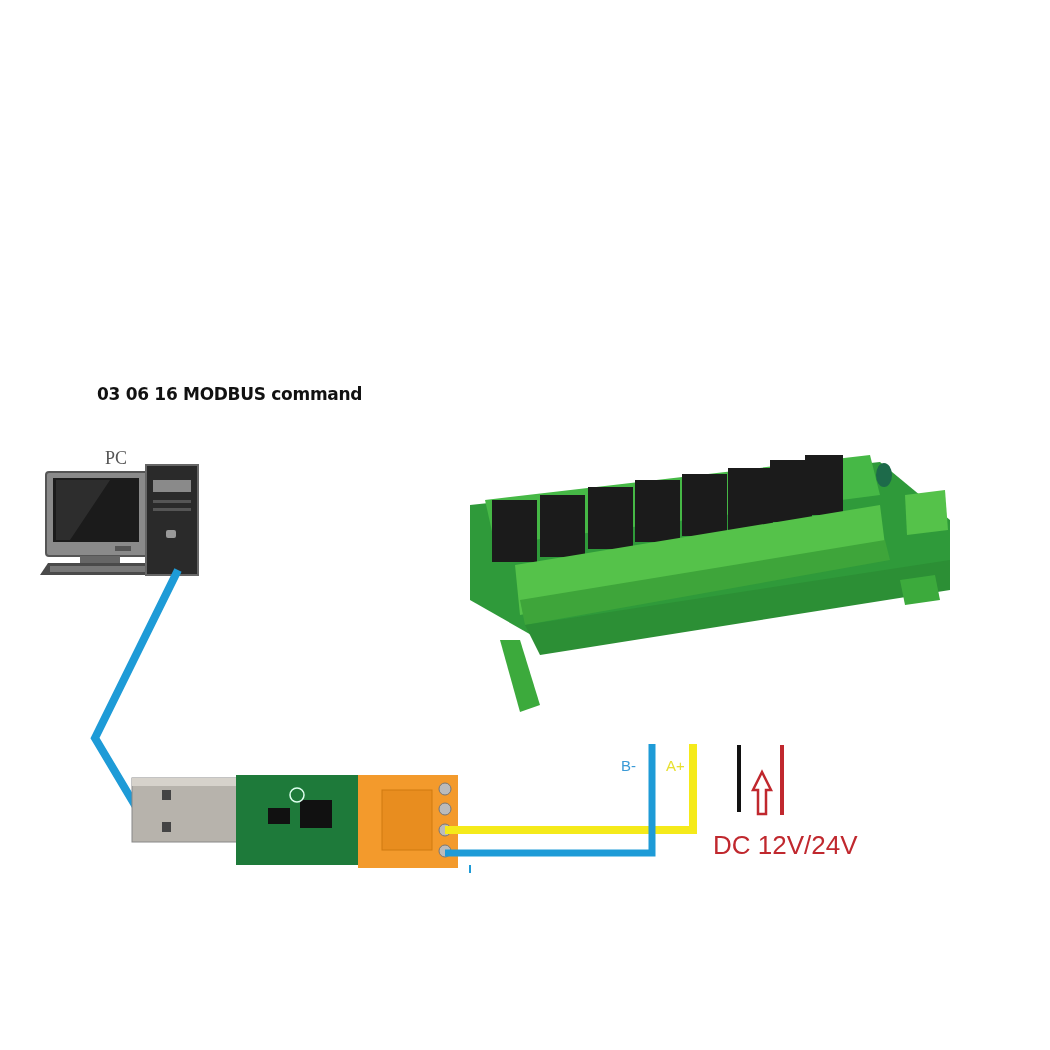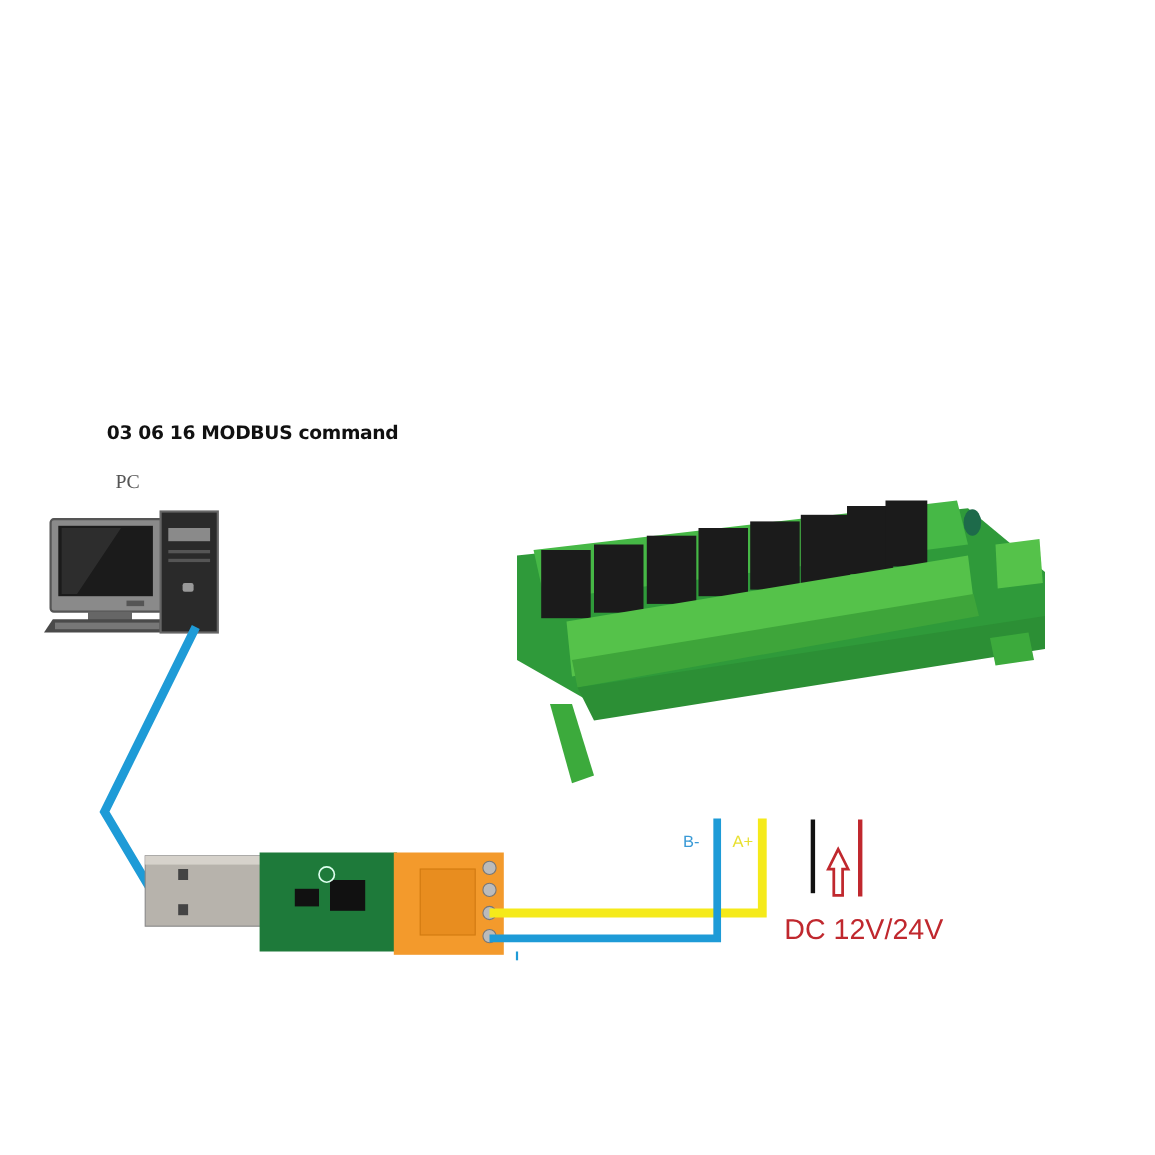--- a/index.html
+++ b/index.html
@@ -1,19 +1,19 @@
 <!DOCTYPE html>
 <html><head>
 <meta charset="utf-8">
 <style>
   html, body { margin:0; padding:0; background:#ffffff; }
   body { width:1050px; height:1050px; position:relative; overflow:hidden; font-family:"Liberation Sans", sans-serif; }
   .abs { position:absolute; }
   .cmd-title { left:53px; top:384px; font-size:17px; font-weight:bold; color:#111; font-family:"DejaVu Sans", sans-serif; letter-spacing:-0.3px;margin-left:44px; }
-  .pc-label { left:105px; top:428px; font-size:18px; color:#555; font-family:"Liberation Serif", serif; }
+  .pc-label { left:105px; top:448px; font-size:18px; color:#555; font-family:"Liberation Serif", serif; }
   .lbl-b { left:621px; top:757px; font-size:15px; color:#3a9ad6; }
   .lbl-a { left:666px; top:757px; font-size:15px; color:#e8e030; }
   .lbl-dc { left:713px; top:830px; font-size:26px; color:#c0282e; }
   svg { position:absolute; left:0; top:0; }
 </style>
 </head>
 <body>
 
 <div class="abs cmd-title">03 06 16 MODBUS command</div>
 <div class="abs pc-label">PC</div>

